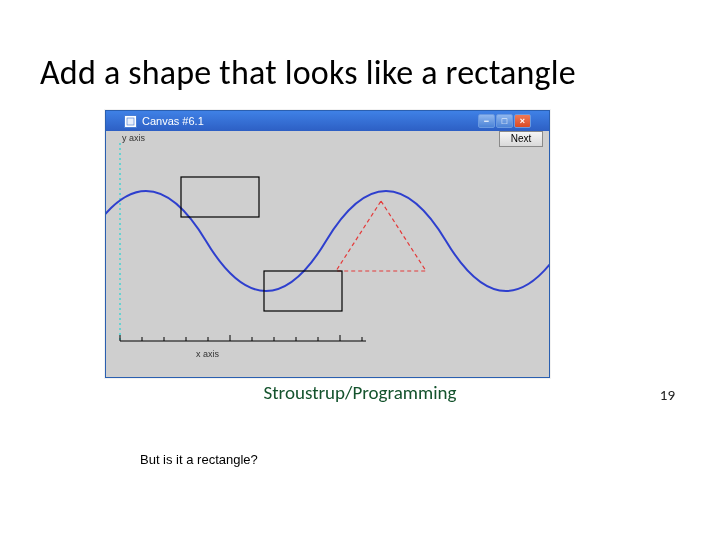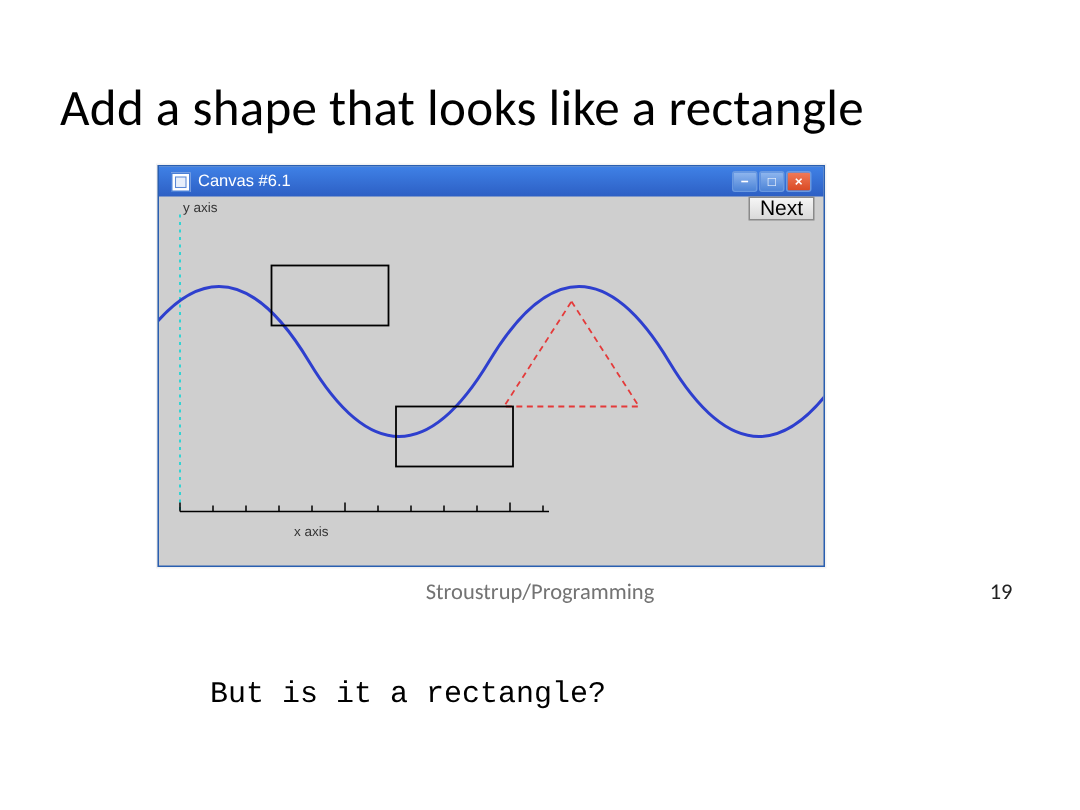--- a/index.html
+++ b/index.html
@@ -1,33 +1,33 @@
 <!DOCTYPE html>
 <html><head>
 <meta charset="utf-8">
 <style>
   * { box-sizing: border-box; margin: 0; padding: 0; }
   html, body { width: 720px; height: 540px; background: #fff; font-family: "Segoe UI", Arial, sans-serif; color: #000; }
   .slide { position: relative; width: 720px; height: 424px; }
   .title { position: absolute; left: 40px; top: 52px; font-size: 34px; font-weight: 400; font-family: Calibri, Arial, sans-serif; letter-spacing: 0.2px; }
   .canvas-window { position: absolute; left: 105px; top: 110px; width: 445px; height: 268px; border: 1px solid #2a5fb0; background: #cfcfcf; box-shadow: 0 0 0 1px rgba(0,0,0,0.05); }
-  .titlebar { height: 20px; background: linear-gradient(to bottom, #3f81e6, #2d5fc4); display: flex; align-items: center; padding: 0 8px; color: #fff; font-size: 11px; font-family: Tahoma, Arial, sans-serif; }
+  .titlebar { height: 20px; background: linear-gradient(to bottom, #3f81e6, #2d5fc4); display: flex; align-items: center; padding: 0 18px; color: #fff; font-size: 11px; font-family: Tahoma, Arial, sans-serif; }
   .tb-sysicon { width: 13px; height: 13px; background: #fff; border: 1px solid #4a7fd6; margin-right: 5px; display: flex; align-items: center; justify-content: center; }
   .tb-sysicon svg { display: block; }
   .tb-title { flex: 1; }
   .tb-controls { display: flex; gap: 1px; }
   .tb-btn { width: 17px; height: 14px; border: 1px solid #6a99e0; background: linear-gradient(#da8f6d,#c46238); border-radius: 2px; display: flex; align-items: center; justify-content: center; color: #fff; font-size: 9px; font-weight: bold; }
   .tb-btn.minmax { background: linear-gradient(#8fb6ee,#4d84d7); }
   .tb-btn.close { background: linear-gradient(#f07a58,#da4a24); }
-  .next-btn { position: absolute; right: 6px; top: 20px; width: 44px; height: 16px; background: linear-gradient(#f6f6f6,#d9d9d9); border: 1px solid #8a8a8a; font-size: 14px; font-family: Tahoma, Arial; line-height: 13px; text-align: center; cursor: pointer; }
+  .next-btn { position: absolute; right: 6px; top: 20px; width: 44px; height: 16px; background: linear-gradient(#f6f6f6,#d9d9d9); border: 1px solid #8a8a8a; font-size: 10px; font-family: Tahoma, Arial; line-height: 13px; text-align: center; cursor: pointer; }
   .plot-area { position: absolute; left: 0; top: 20px; right: 0; bottom: 0; overflow: hidden; text-align: right; }
   .svg-layer { position: absolute; inset: 0; }
   .axis-label { position: absolute; font-size: 9px; font-family: Tahoma, Arial; color: #333; }
-  .caption { position: absolute; left: 140px; top: 452px; font-family: Liberation Mono, monospace; font-size: 20px; }
-  .footer { position: absolute; left: 0; bottom: 20px; width: 100%; text-align: center; font-size: 15px; font-family: Calibri, Arial, sans-serif; color: #737373; margin-top: 43px; }
+  .caption { position: absolute; left: 140px; top: 452px; font-family: Liberation Sans, sans-serif; font-size: 13px; }
+  .footer { position: absolute; left: 0; bottom: 20px; width: 100%; text-align: center; font-size: 19px; font-family: Calibri, Arial, sans-serif; color: #14532d; margin-top: 43px; }
   .pagenum { position: absolute; right: 45px; bottom: 20px; font-size: 15px; font-family: Calibri, Arial, sans-serif; color: #222; }
 </style>
 </head>
 <body>
 
 <div class="slide">
 
   <div class="title">Add a shape that looks like a rectangle</div>
 
   <div class="canvas-window">

